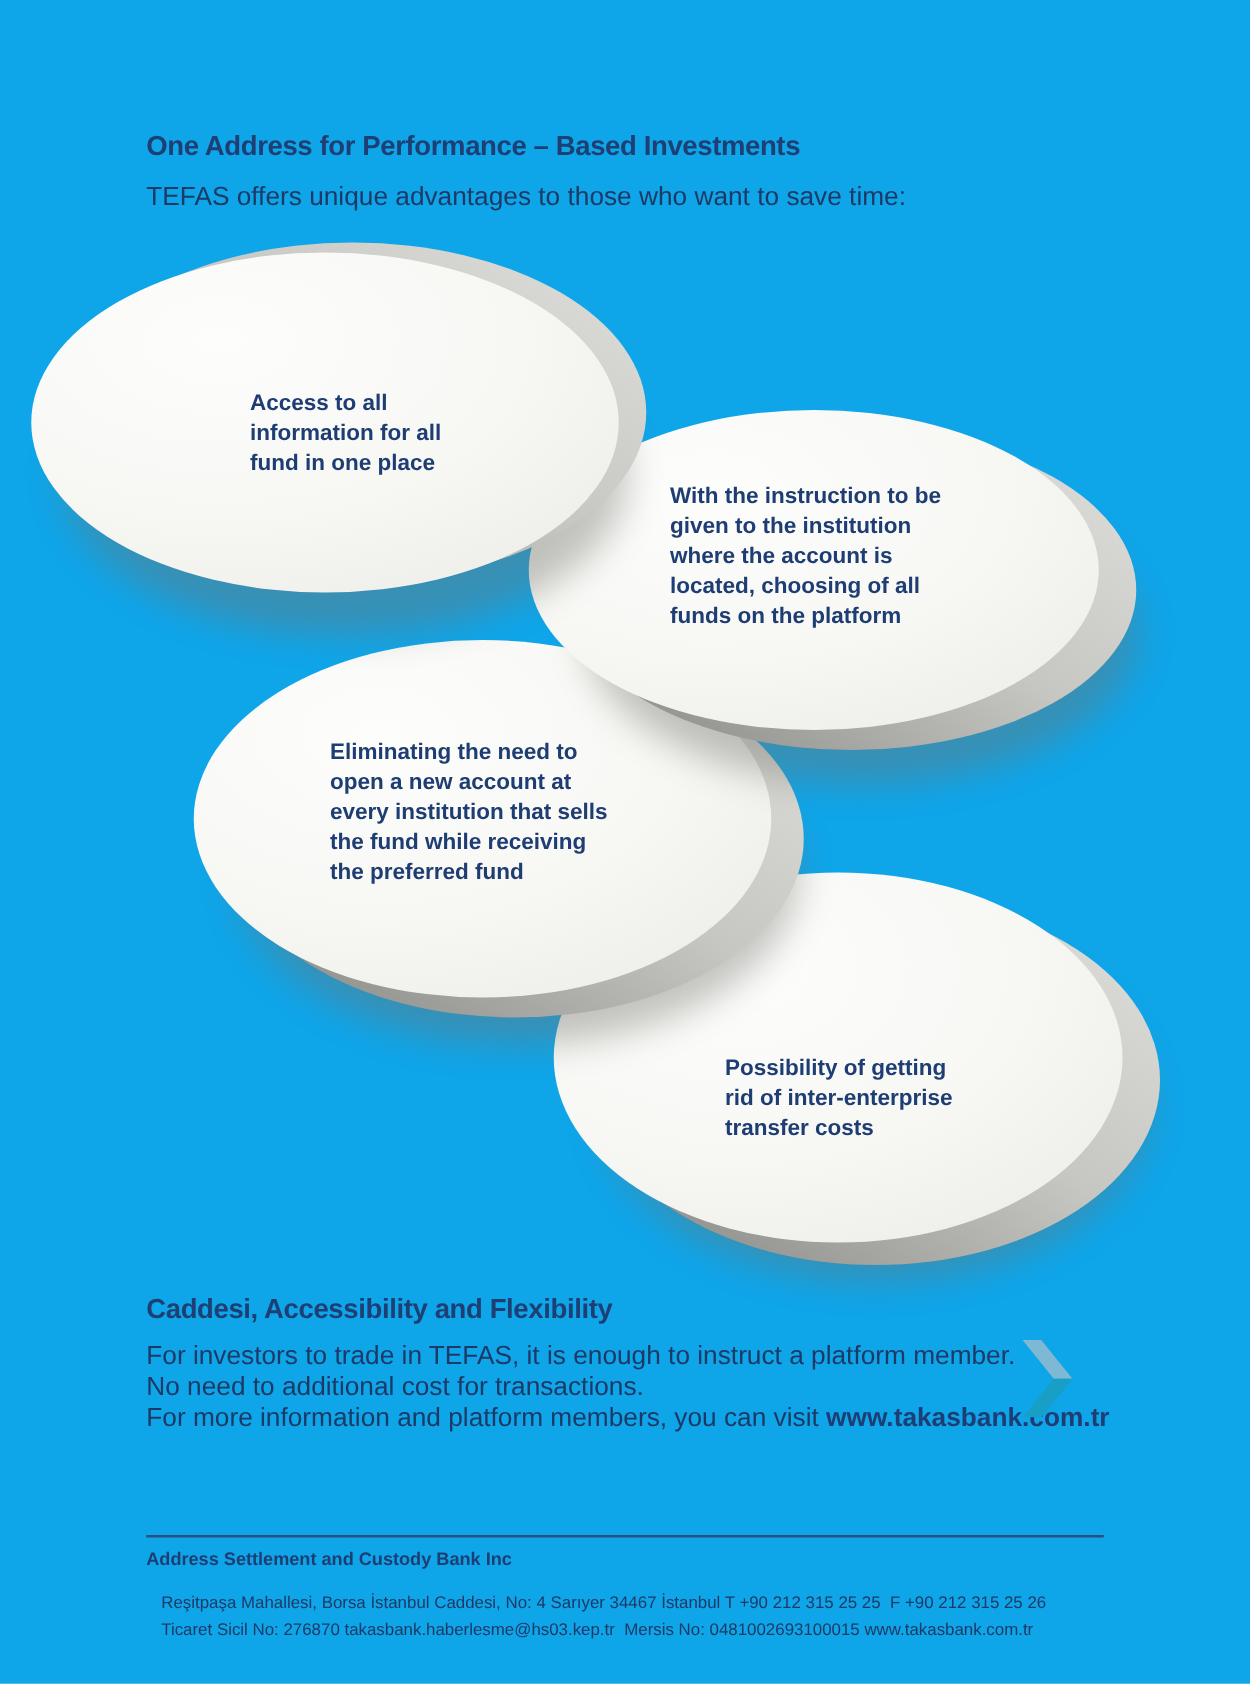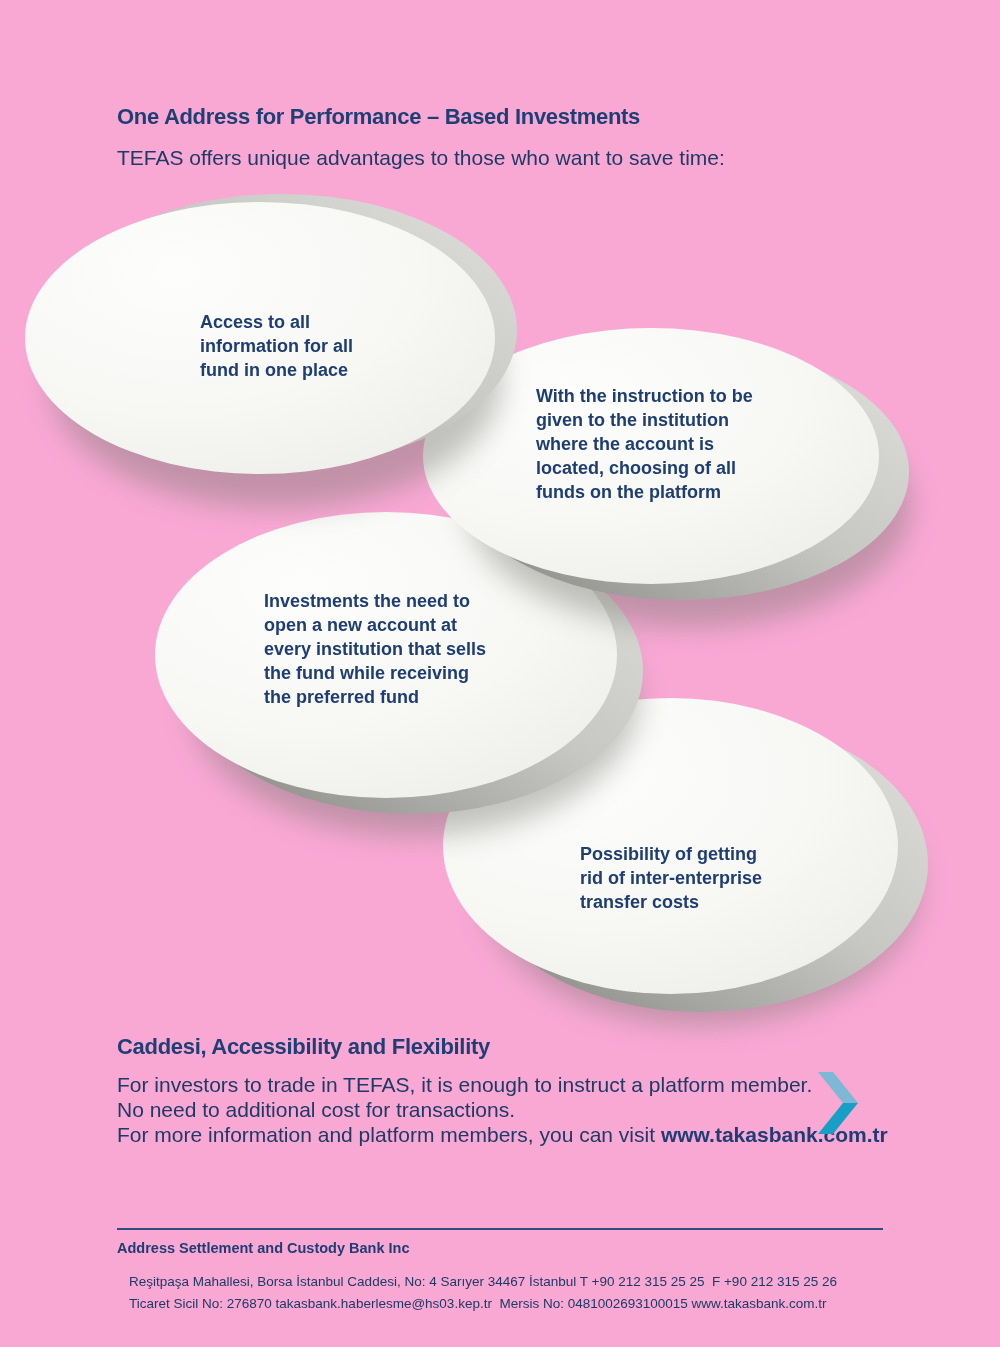--- a/index.html
+++ b/index.html
@@ -1,20 +1,20 @@
 <!DOCTYPE html>
 <html><head>
 <meta charset="utf-8">
 <style>
   html, body { margin: 0; padding: 0; background: #d7d7d2; }
   .page {
     position: relative;
     width: 1000px;
     height: 1347px;
-    background: #f9a8d4;
+    background: #0ea5e9;
     font-family: "Liberation Sans", sans-serif;
     overflow: hidden;
     margin: 0 auto;
   }
 
   
   .page-title {
     position: absolute;
     left: 117px; top: 104px;
     margin: 0;
@@ -145,21 +145,21 @@
     <div class="face"></div>
     <div class="btext" style="left:175px; top:108px;">Access to all
 information for all
 fund in one place</div>
   </div>
 
   <div class="bubble b3">
     <div class="shadow"></div>
     <div class="curl"></div>
     <div class="face"></div>
-    <div class="btext" style="left:109px; top:77px;">Investments the need to
+    <div class="btext" style="left:109px; top:77px;">Eliminating the need to
 open a new account at
 every institution that sells
 the fund while receiving
 the preferred fund</div>
   </div>
 
   <div class="bubble b4">
     <div class="shadow"></div>
     <div class="curl"></div>
     <div class="face"></div>

